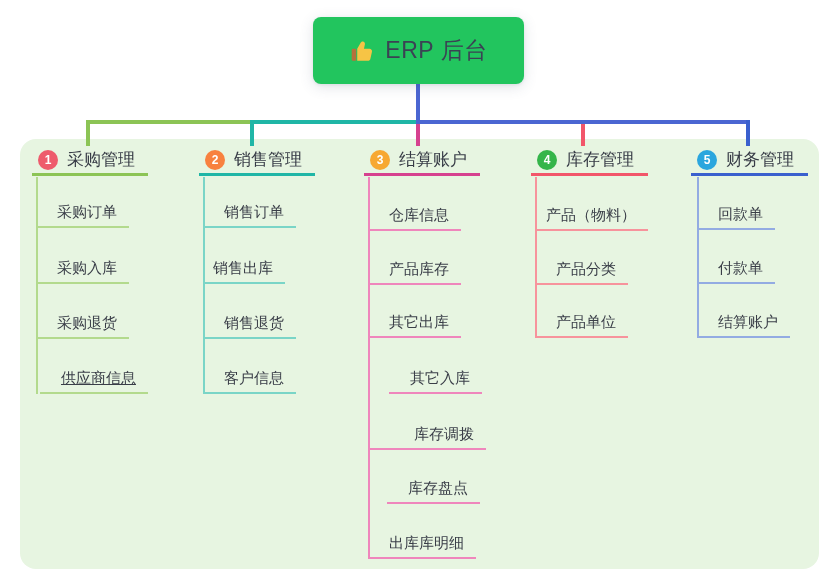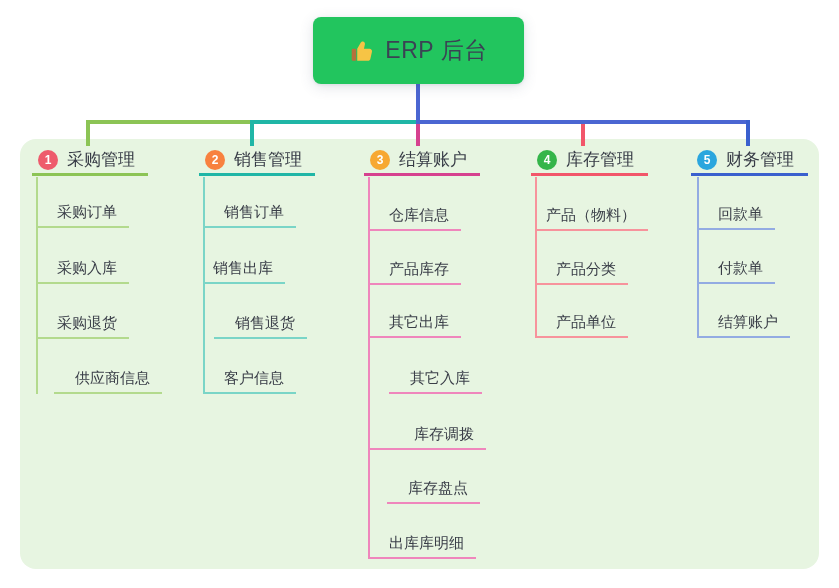--- a/index.html
+++ b/index.html
@@ -107,25 +107,25 @@
 
   <div class="stem s1"></div>
   <div class="stem s2"></div>
   <div class="stem s3"></div>
   <div class="stem s4"></div>
   <div class="stem s5"></div>
 
   <div class="child c1" style="left:36px;top:202px;">采购订单</div>
   <div class="child c1" style="left:36px;top:258px;">采购入库</div>
   <div class="child c1" style="left:36px;top:313px;">采购退货</div>
-  <div class="child c1" style="left:54px;top:368px;">供应商信息</div>
+  <div class="child c1" style="left:40px;top:368px;text-decoration:underline;">供应商信息</div>
 
   <div class="child c2" style="left:203px;top:202px;">销售订单</div>
   <div class="child c2" style="left:203px;top:258px;padding-left:10px;">销售出库</div>
-  <div class="child c2" style="left:203px;top:313px;margin-left:11px;">销售退货</div>
+  <div class="child c2" style="left:203px;top:313px;">销售退货</div>
   <div class="child c2" style="left:203px;top:368px;">客户信息</div>
 
   <div class="child c3" style="left:368px;top:205px;">仓库信息</div>
   <div class="child c3" style="left:368px;top:259px;">产品库存</div>
   <div class="child c3" style="left:368px;top:312px;">其它出库</div>
   <div class="child c3" style="left:389px;top:368px;text-align:right;">其它入库</div>
   <div class="child c3" style="left:368px;top:424px;padding-left:46px;">库存调拨</div>
   <div class="child c3" style="left:368px;top:478px;margin-left:19px;">库存盘点</div>
   <div class="child c3" style="left:368px;top:533px;">出库库明细</div>
 

